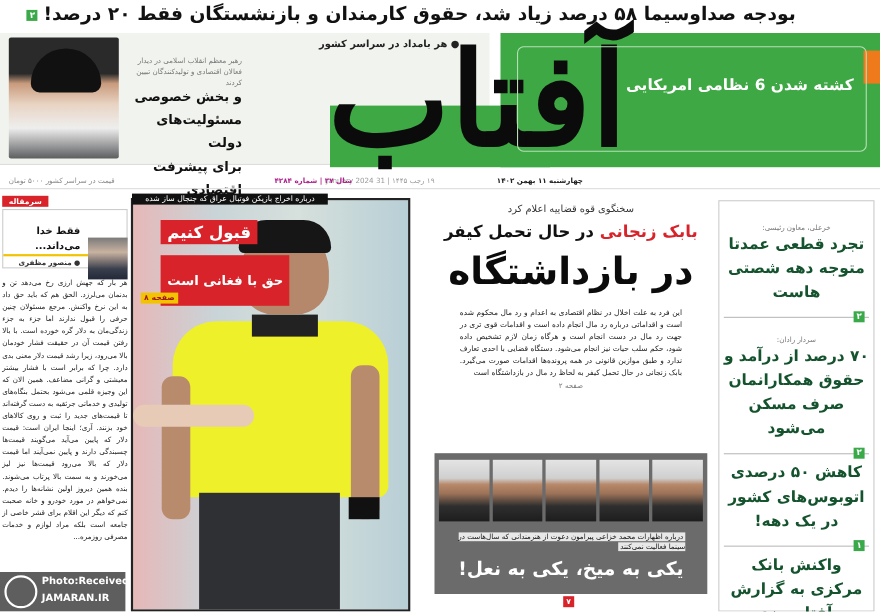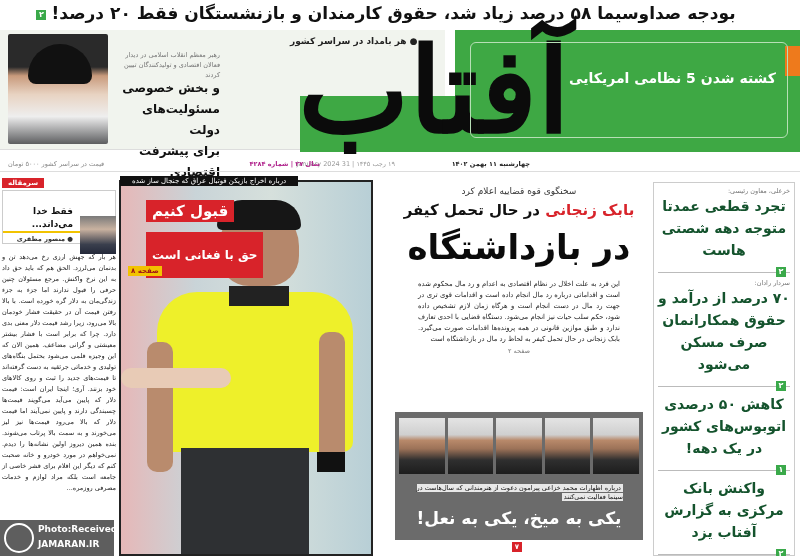--- a/index.html
+++ b/index.html
@@ -1,19 +1,19 @@
 <!DOCTYPE html>
 <html><head>
 <meta charset="utf-8">
 <style>
   * { box-sizing: border-box; margin: 0; padding: 0; }
   html, body { width: 800px; height: 556px; overflow: hidden; background: #ffffff; }
   body { font-family: "DejaVu Sans", sans-serif; position: relative; direction: rtl; color: #111; }
 
-  .topline { position: absolute; top: 0; left: 12px; width: 748px; height: 26px; text-align: center; }
+  .topline { position: absolute; top: 0; left: 0; width: 748px; height: 26px; text-align: center; }
   .topline .headline { font-weight: bold; font-size: 17px; line-height: 26px; color: #111; }
   .pagebadge { display: inline-block; background: #3aa94a; color: #fff; font-size: 8px; width: 10px; height: 10px; line-height: 10px; text-align: center; vertical-align: middle; font-weight: bold; }
 
   .masthead { position: absolute; top: 26px; left: 0; width: 800px; height: 128px; }
   .mast-left { position: absolute; left: 0; top: 4px; width: 445px; height: 120px; background: #f1f4ee; border-bottom: 1px solid #ddd; }
   .mast-right { position: absolute; left: 455px; top: 4px; width: 345px; height: 122px; background: #3ea844; }
   .green-band { position: absolute; left: 300px; top: 70px; width: 200px; height: 56px; background: #3ea844; }
   .logo { position: absolute; left: 330px; top: 0; width: 240px; height: 150px; font-family: "DejaVu Serif", serif; font-weight: bold; font-size: 118px; line-height: 130px; color: #0b0b0b; text-align: center; letter-spacing: -4px; }
   .tagline { position: absolute; left: 290px; top: 10px; font-size: 9px; color: #222; font-weight: bold; }
   .leader-photo { position: absolute; left: 8px; top: 8px; width: 100px; height: 110px; background: linear-gradient(180deg, #2a2a2a 0%, #2a2a2a 30%, #c89a7c 38%, #e8d3c2 55%, #eeeeee 75%, #5d5e60 100%); border-radius: 2px; }
@@ -24,21 +24,21 @@
   .green-title { position: absolute; right: 24px; top: 40px; font-size: 14px; font-weight: bold; color: #fff; line-height: 24px; text-align: right; width: 280px; }
   .orange-tab { position: absolute; left: 785px; top: 20px; width: 15px; height: 30px; background: #ee7a1c; }
 
   .dateline { position: absolute; top: 156px; left: 0; width: 800px; height: 16px; border-bottom: 1px solid #ddd; font-size: 6.5px; color: #666; }
   .dateline .date { position: absolute; right: 270px; top: 4px; color: #222; font-weight: bold; }
   .dateline .meta { position: absolute; right: 405px; top: 4px; color: #999; }
   .dateline .issue { position: absolute; right: 480px; top: 4px; color: #b0238c; font-weight: bold; }
   .dateline .price { position: absolute; left: 8px; top: 4px; color: #888; }
 
   .col-right { position: absolute; left: 653px; top: 182px; width: 142px; height: 374px; border: 1px solid #ccc; padding: 4px 4px; text-align: center; }
-  .cr-kicker { font-size: 6.5px; color: #777; margin-top: 0; text-align: right; }
+  .cr-kicker { font-size: 6.5px; color: #777; margin-top: 16px; }
   .cr-head { font-size: 14px; font-weight: bold; line-height: 22px; color: #14532d; }
   .cr-sep { position: relative; height: 10px; border-bottom: 1px solid #bbb; margin: 2px 0 6px 0; }
   .cr-sep .pagebadge { position: absolute; right: 4px; top: 4px; }
 
   .col-mid { position: absolute; left: 388px; top: 182px; width: 262px; height: 374px; text-align: center; }
   .cm-kicker { font-size: 9px; color: #333; margin-top: 4px; }
   .cm-sub { font-size: 15px; font-weight: bold; margin-top: 5px; color: #111; }
   .cm-sub .red { color: #d8232a; }
   .cm-main { font-size: 34px; font-weight: bold; line-height: 56px; color: #0b0b0b; letter-spacing: -1px; }
   .cm-body { font-size: 6.8px; line-height: 11px; color: #222; text-align: justify; padding: 0 30px; margin-top: 4px; }
@@ -101,21 +101,21 @@
   <div class="leader-head">
     <div>و بخش خصوصی</div>
     <div>مسئولیت‌های دولت</div>
     <div>برای پیشرفت اقتصادی</div>
   </div>
   <div class="tagline">● هر بامداد در سراسر کشور</div>
   <div class="logo">آفتاب</div>
 
   <div class="green-story"></div>
   <div class="green-title">
-    <div>کشته شدن 5 نظامی امریکایی</div>
+    <div>کشته شدن 6 نظامی امریکایی</div>
   </div>
 </div>
 
 <div class="dateline">
   <span class="date">چهارشنبه ۱۱ بهمن ۱۴۰۲</span>
   <span class="meta">۱۹ رجب ۱۴۴۵ | 31 January 2024</span>
   <span class="issue">سال ۲۷ | شماره ۴۲۸۴</span>
   <span class="price">قیمت در سراسر کشور ۵۰۰۰ تومان</span>
 </div>
 

